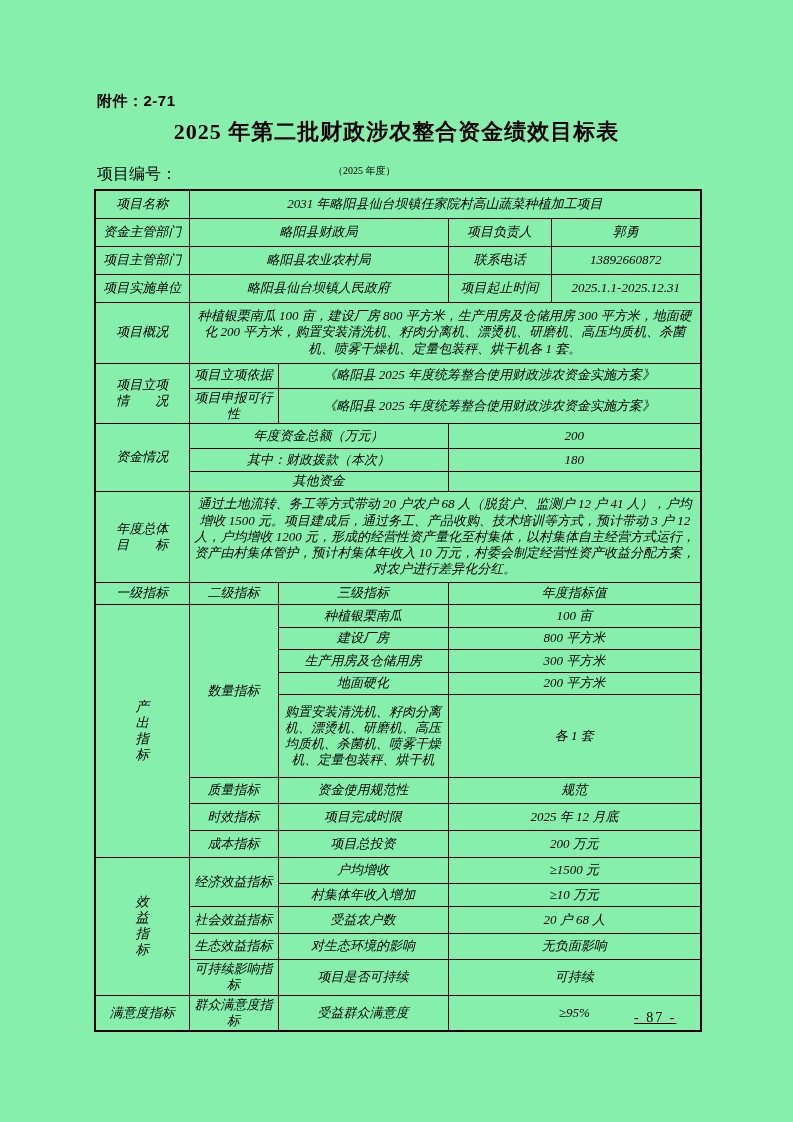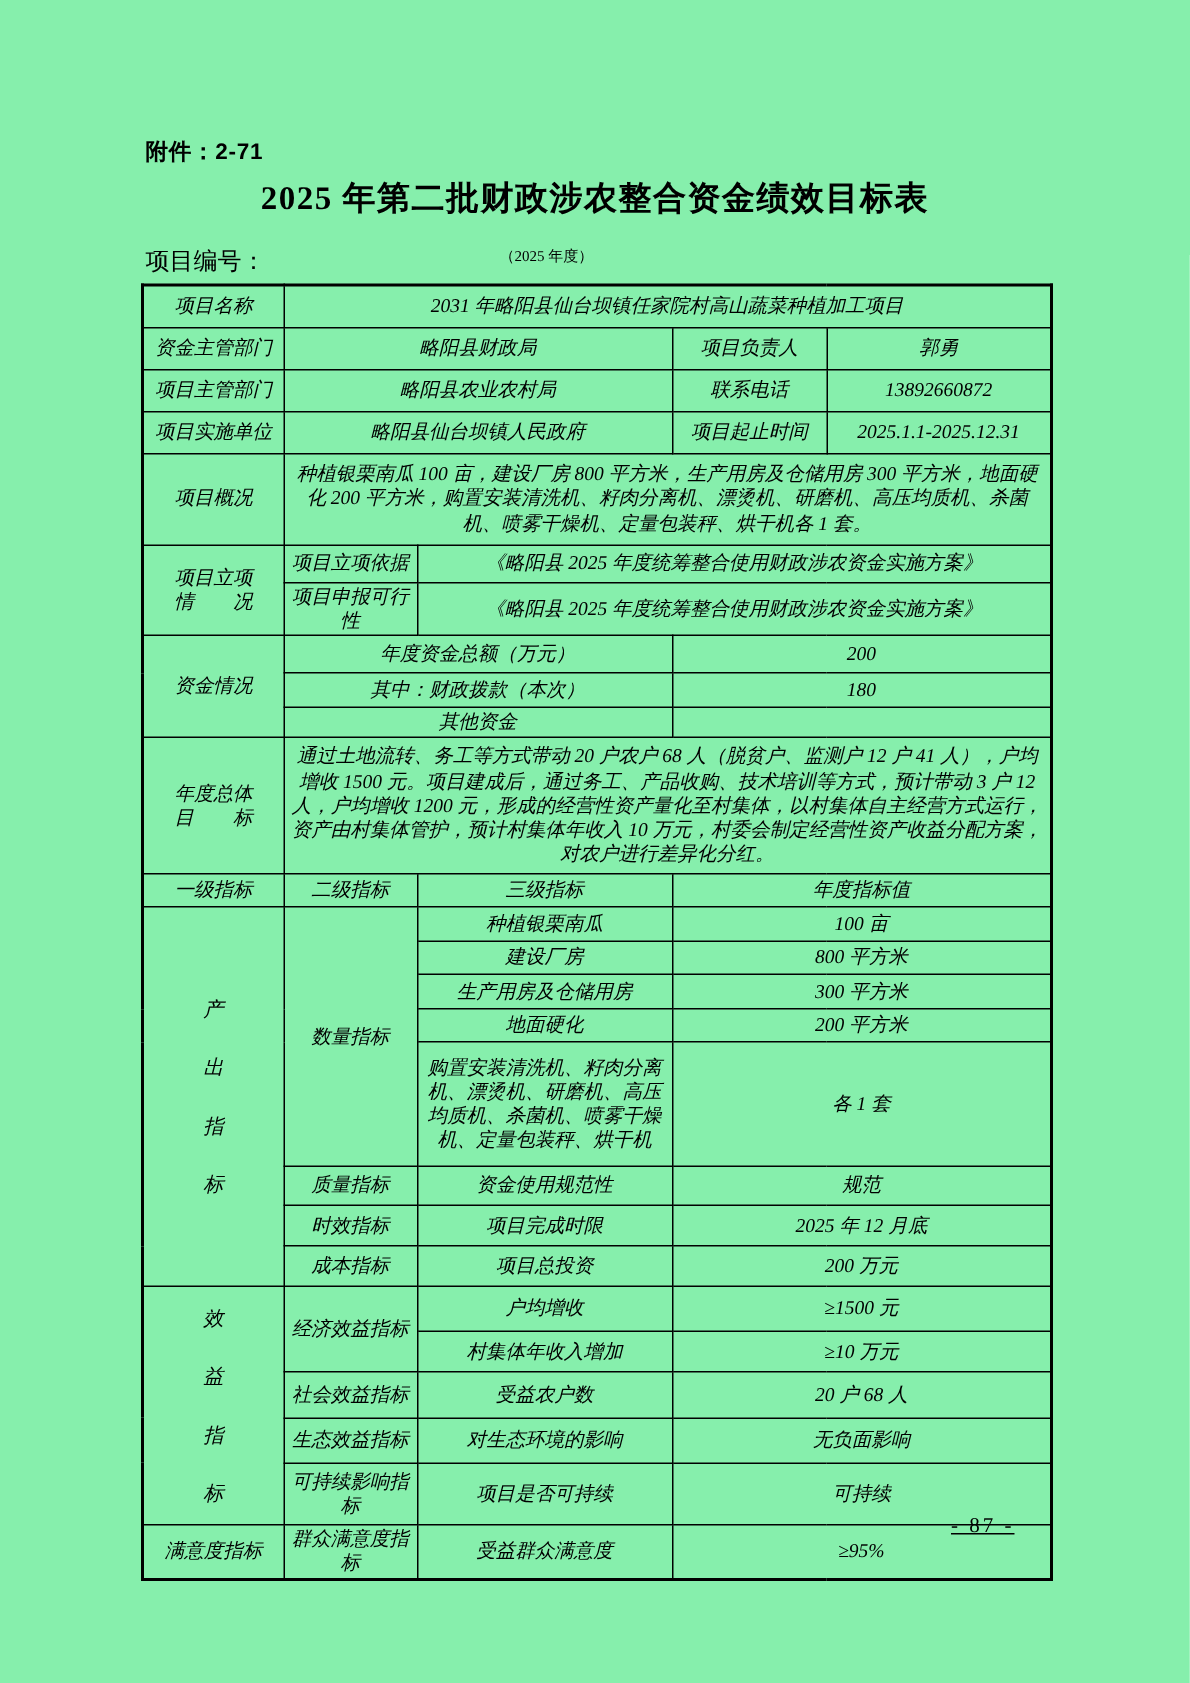--- a/index.html
+++ b/index.html
@@ -44,21 +44,21 @@
   }
   td.goal { line-height: 17.3px; }
   td.equip {
     font-size: 11.5px; line-height: 19.5px;
     text-align: justify; text-align-last: center; padding: 2px 5px; margin-left: 24px;
   }
   td.c2 { font-size: 12px; padding: 0 1px; }
   td.prelines { white-space: pre-line; line-height: 22px; }
   td.vtext div {
     width: 15px; margin: 0 auto;
-    word-break: break-all; line-height: 39px; font-size: 13.5px;
+    word-break: break-all; line-height: 16px; font-size: 13.5px;
   }
   .pagenum {
     position: absolute; left: 634px; top: 1010px;
     font-size: 14px; letter-spacing: 2px; text-decoration: underline;
   }
 </style>
 </head>
 <body>
 
 <div class="page">

